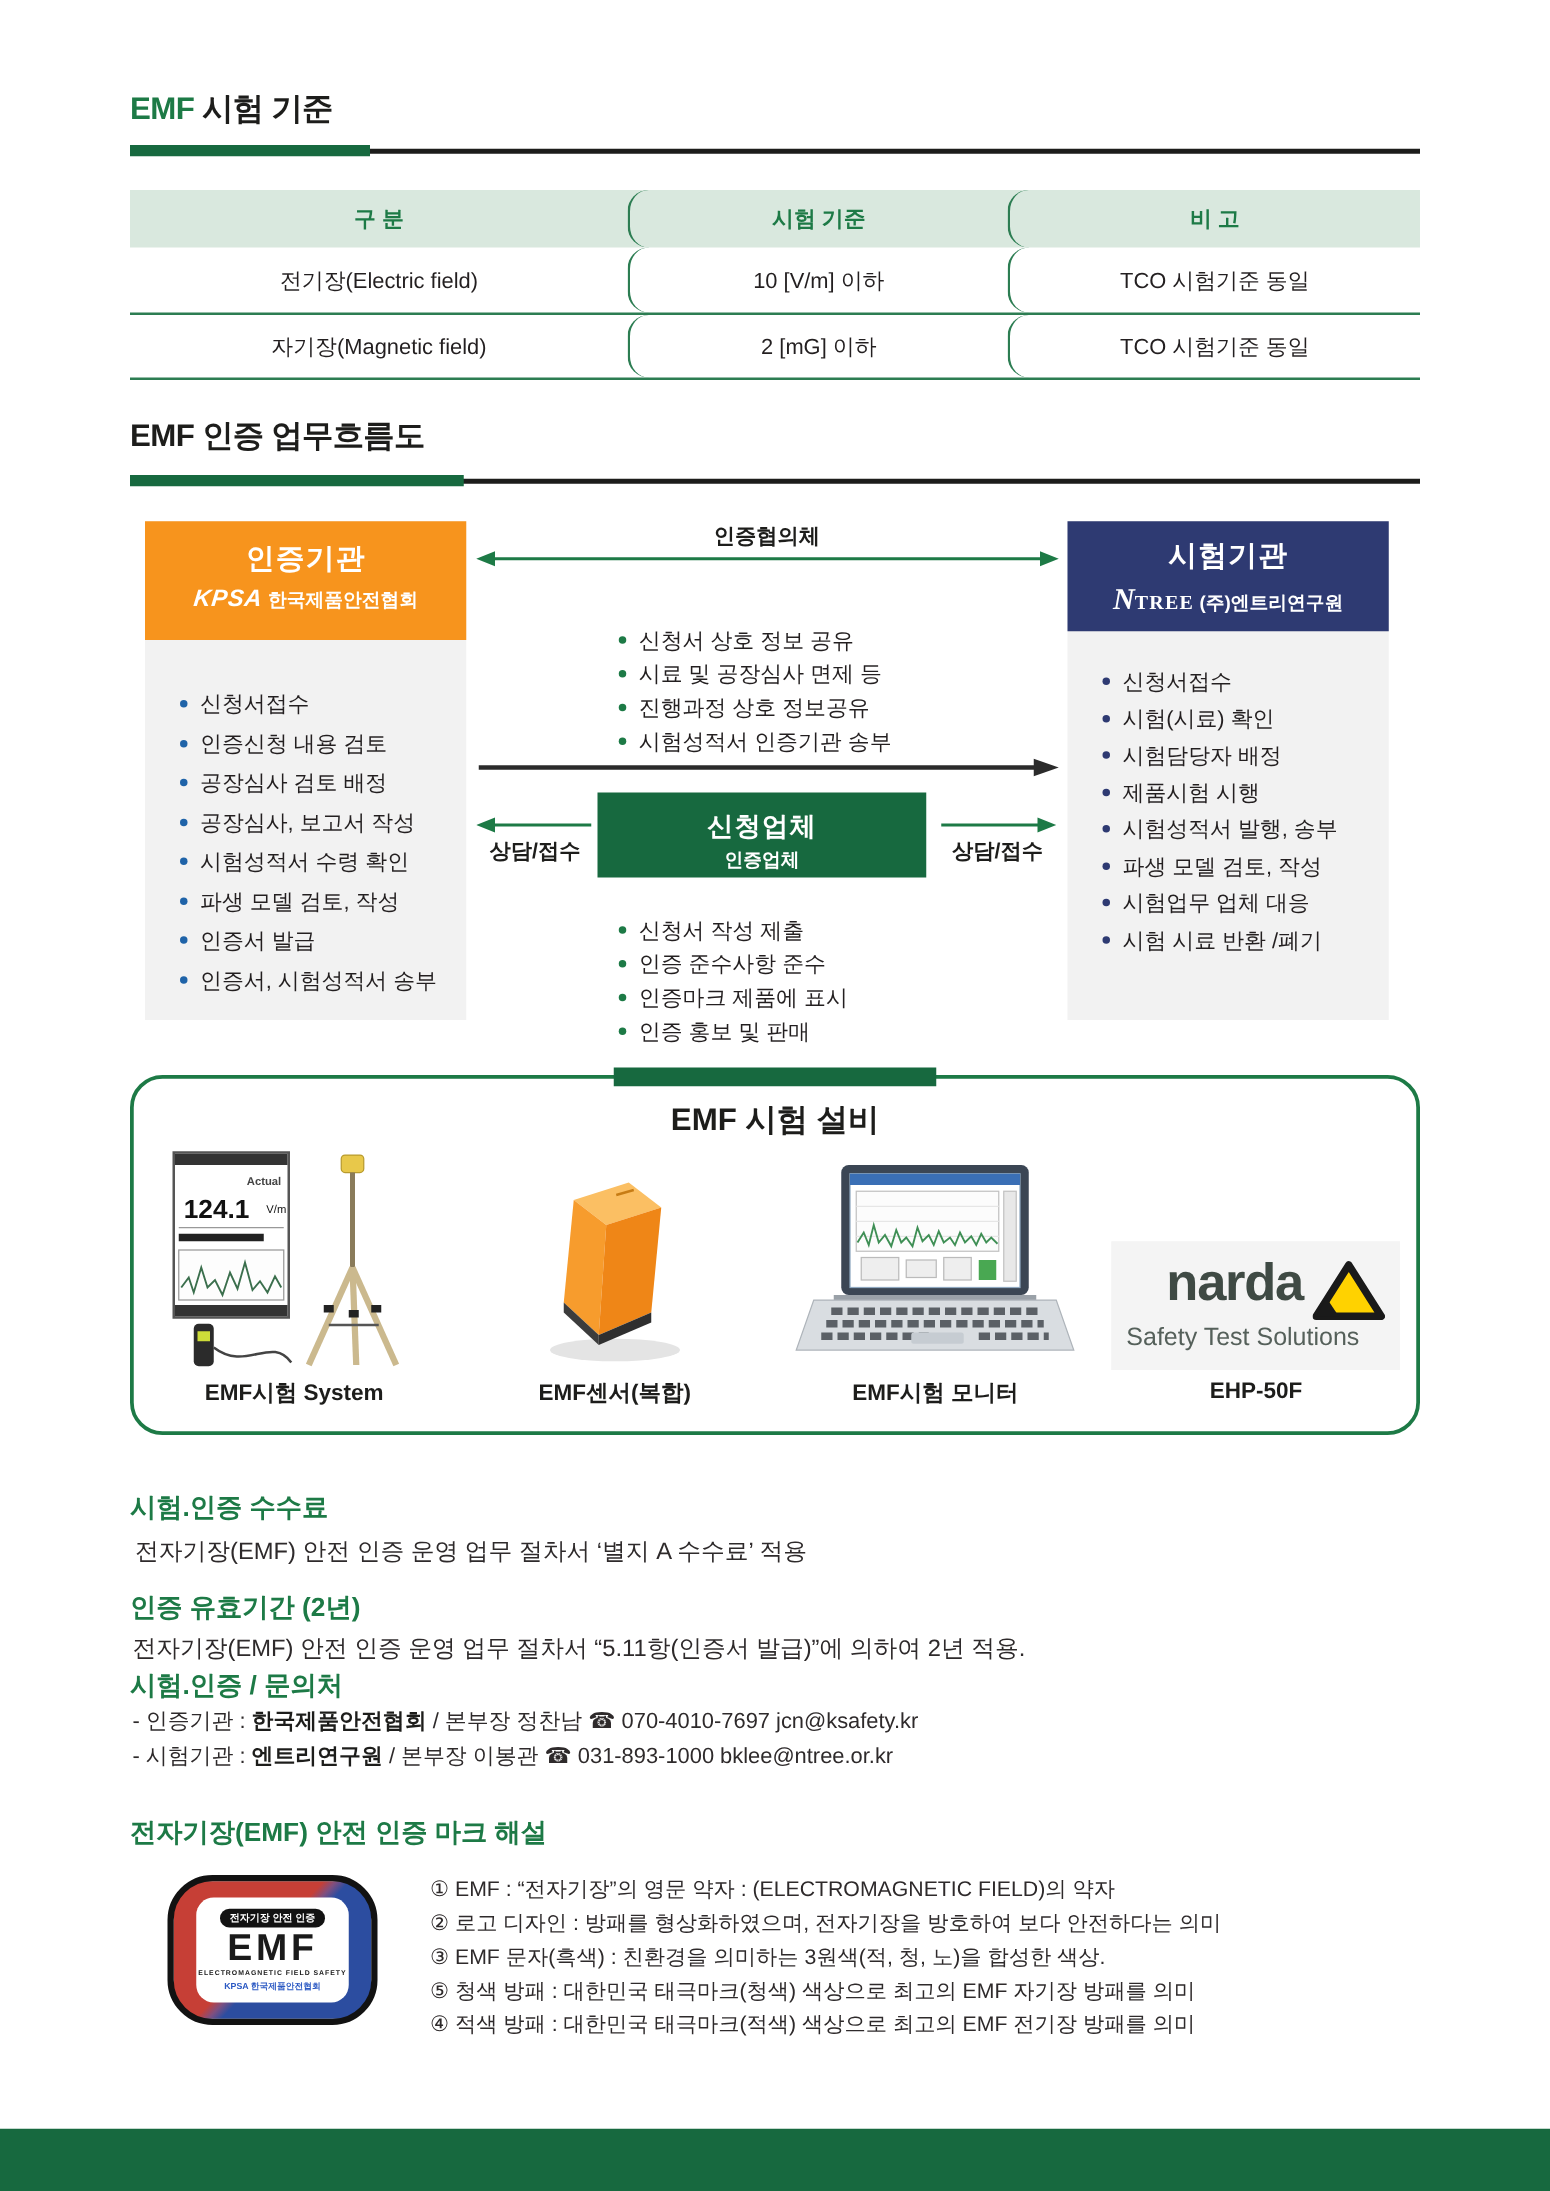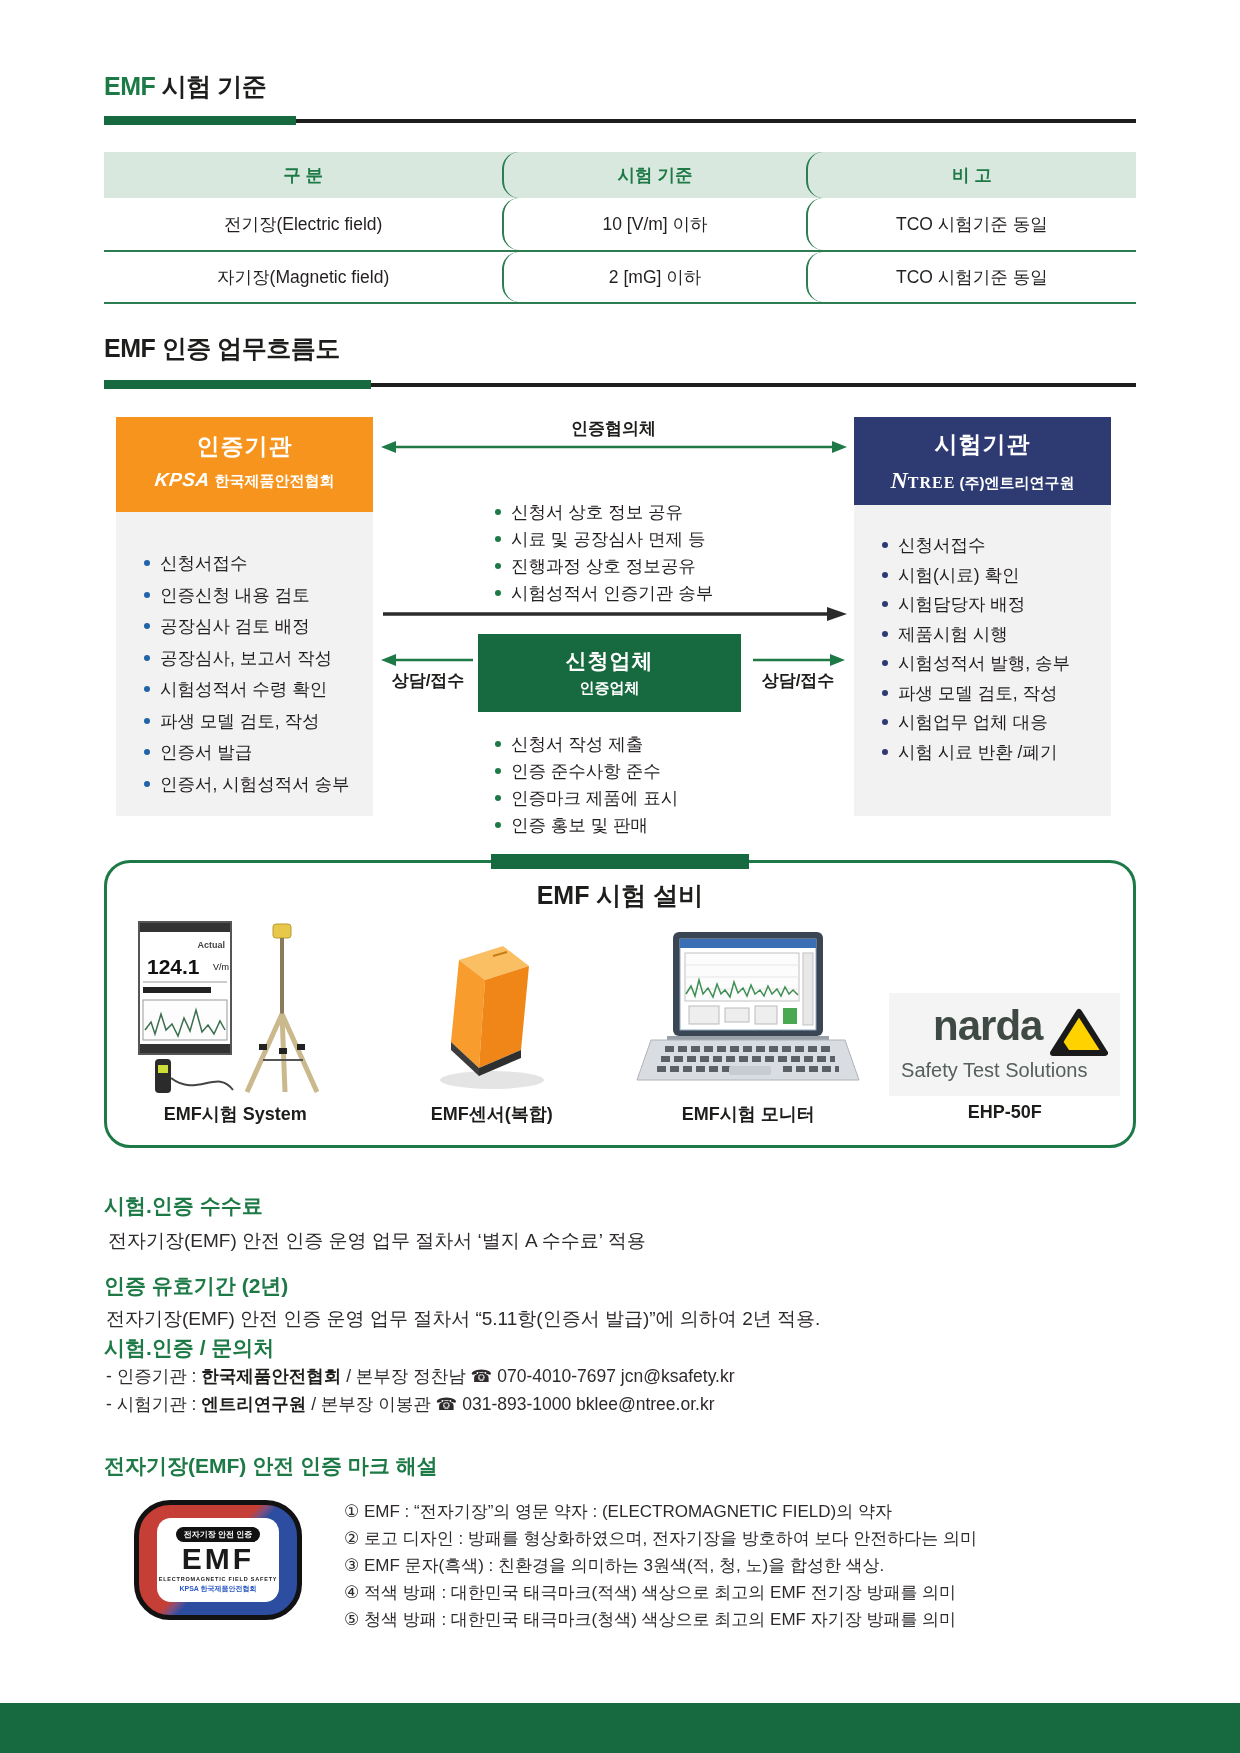--- a/index.html
+++ b/index.html
@@ -57,21 +57,21 @@
   .col-right .tasks li{margin-bottom:12px;}
   .tasks li::before{content:"";position:absolute;left:2px;top:5px;width:6px;height:6px;border-radius:50%;background:var(--bullet-blue);}
   .col-right .tasks li::before{background:var(--navy);}
 
   .mid{left:269px;top:0;width:481px;height:399px;}
   .mid-label{left:0;top:0;width:100%;text-align:center;font-size:17px;font-weight:bold;color:#1d1d1b;}
   .committee{left:0;top:42px;width:100%;text-align:center;font-size:20px;font-weight:bold;color:var(--green-text);}
   .mid-list{list-style:none;font-size:17.5px;color:var(--ink);}
   .mid-list li{position:relative;padding-left:18px;line-height:27px;}
   .mid-list li::before{content:"";position:absolute;left:2px;top:10px;width:6px;height:6px;border-radius:50%;background:var(--green-text);}
-  .applicant{left:105px;top:217px;width:263px;height:78px;background:var(--green-dark);color:#fff;text-align:center;padding-top:13px;}
+  .applicant{left:105px;top:217px;width:263px;height:68px;background:var(--green-dark);color:#fff;text-align:center;padding-top:13px;}
   .applicant .a-title{font-size:21px;font-weight:bold;letter-spacing:1px;}
   .applicant .a-sub{font-size:15px;font-weight:bold;margin-top:4px;}
   .side-label{font-size:17px;font-weight:bold;color:#1d1d1b;text-align:center;width:94px;}
 
   
   .equip{border:3px solid var(--green-text);border-radius:26px;height:288px;}
   .equip-tab{position:absolute;top:-9px;left:50%;transform:translateX(-50%);width:258px;height:15px;background:var(--green-dark);}
   .equip-title{text-align:center;font-size:25px;font-weight:bold;margin-top:16px;color:#1d1d1b;}
   .equip-row{display:flex;margin-top:6px;}
   .equip-cell{width:25%;display:flex;flex-direction:column;align-items:center;}
@@ -348,19 +348,19 @@
       <div class="emf-mark-letters">EMF</div>
       <div class="emf-mark-sub">ELECTROMAGNETIC FIELD SAFETY</div>
       <div class="emf-mark-org">KPSA 한국제품안전협회</div>
     </div>
   </div>
 
   <ul class="abs mark-list" style="left:344px;top:1498px;width:800px;">
     <li>① EMF : “전자기장”의 영문 약자 : (ELECTROMAGNETIC FIELD)의 약자</li>
     <li>② 로고 디자인 : 방패를 형상화하였으며, 전자기장을 방호하여 보다 안전하다는 의미</li>
     <li>③ EMF 문자(흑색) : 친환경을 의미하는 3원색(적, 청, 노)을 합성한 색상.</li>
+    <li>⑤ 청색 방패 : 대한민국 태극마크(청색) 색상으로 최고의 EMF 자기장 방패를 의미</li>
     <li>④ 적색 방패 : 대한민국 태극마크(적색) 색상으로 최고의 EMF 전기장 방패를 의미</li>
-    <li>⑤ 청색 방패 : 대한민국 태극마크(청색) 색상으로 최고의 EMF 자기장 방패를 의미</li>
   </ul>
 
   <div class="footer"></div>
 
 </div>
 
 </body></html>

